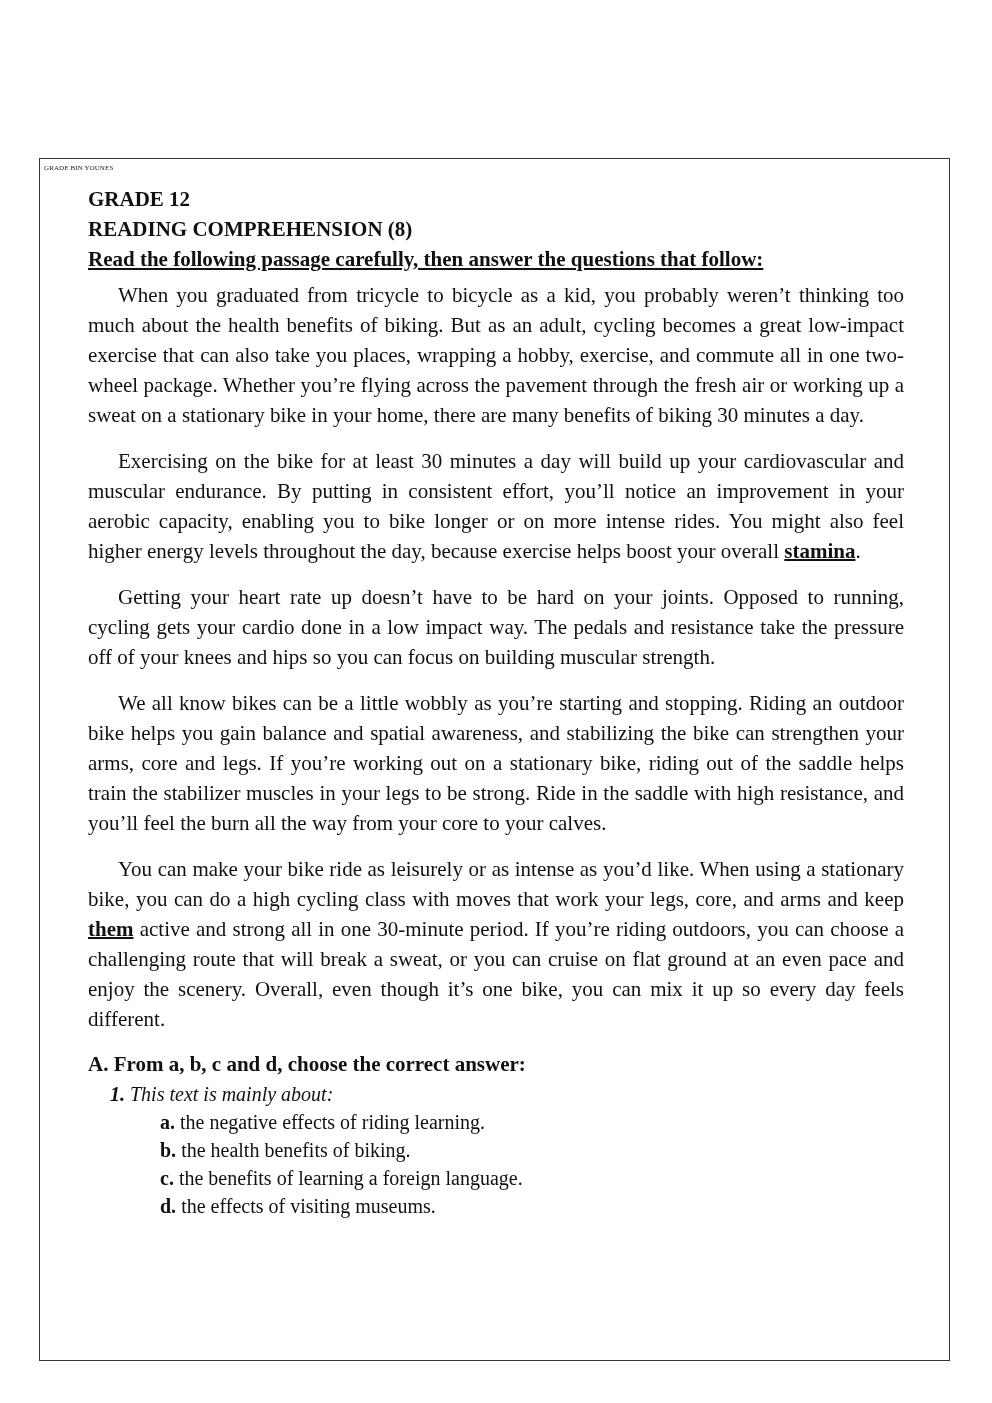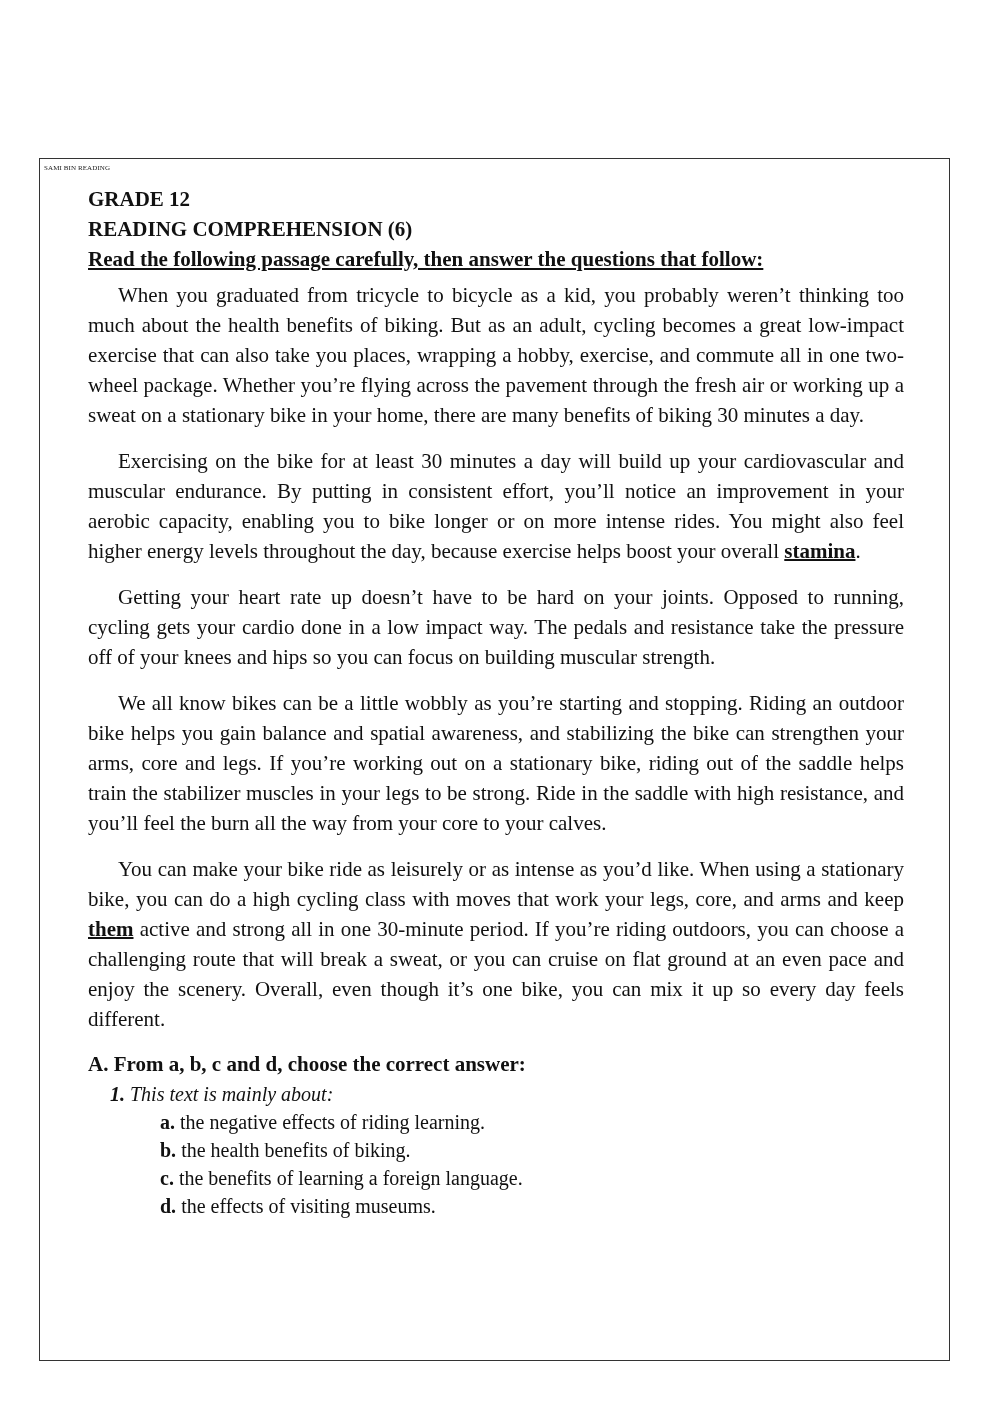--- a/index.html
+++ b/index.html
@@ -84,25 +84,25 @@
     }
     .bold {
       font-weight: bold;
     }
   </style>
 </head>
 <body>
 
 <div class="page-frame"></div>
 
-<div class="author">SAMI BIN READING</div>
+<div class="author">GRADE BIN YOUNES</div>
 
 <div class="content">
   <h1 class="title">GRADE 12</h1>
-  <h2 class="title">READING COMPREHENSION (6)</h2>
+  <h2 class="title">READING COMPREHENSION (8)</h2>
   <p class="instruction">Read the following passage carefully, then answer the questions that follow:</p>
 
   <p class="para">When you graduated from tricycle to bicycle as a kid, you probably weren’t thinking too much about the health benefits of biking. But as an adult, cycling becomes a great low-impact exercise that can also take you places, wrapping a hobby, exercise, and commute all in one two-wheel package. Whether you’re flying across the pavement through the fresh air or working up a sweat on a stationary bike in your home, there are many benefits of biking 30 minutes a day.</p>
 
   <p class="para"><span>Exercising on the bike for at least 30 minutes a day will build up your cardiovascular and muscular endurance. By putting in consistent effort, you’ll notice an improvement in your aerobic capacity, enabling you to bike longer or on more intense rides. You might also feel higher energy levels throughout the day, because exercise helps boost your overall </span><b class="u">stamina</b><span>.</span></p>
 
   <p class="para">Getting your heart rate up doesn’t have to be hard on your joints. Opposed to running, cycling gets your cardio done in a low impact way. The pedals and resistance take the pressure off of your knees and hips so you can focus on building muscular strength.</p>
 
   <p class="para">We all know bikes can be a little wobbly as you’re starting and stopping. Riding an outdoor bike helps you gain balance and spatial awareness, and stabilizing the bike can strengthen your arms, core and legs. If you’re working out on a stationary bike, riding out of the saddle helps train the stabilizer muscles in your legs to be strong. Ride in the saddle with high resistance, and you’ll feel the burn all the way from your core to your calves.</p>
 

